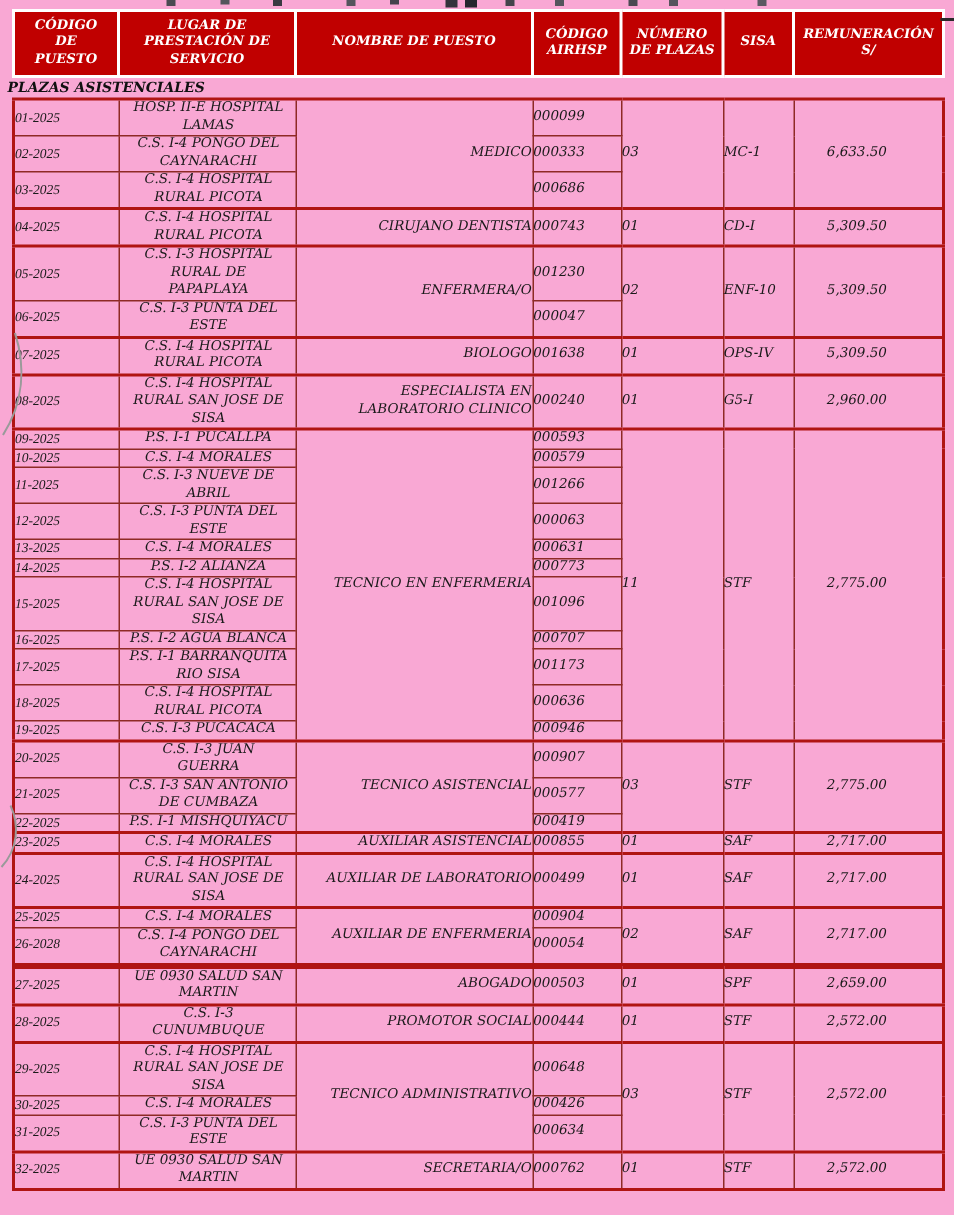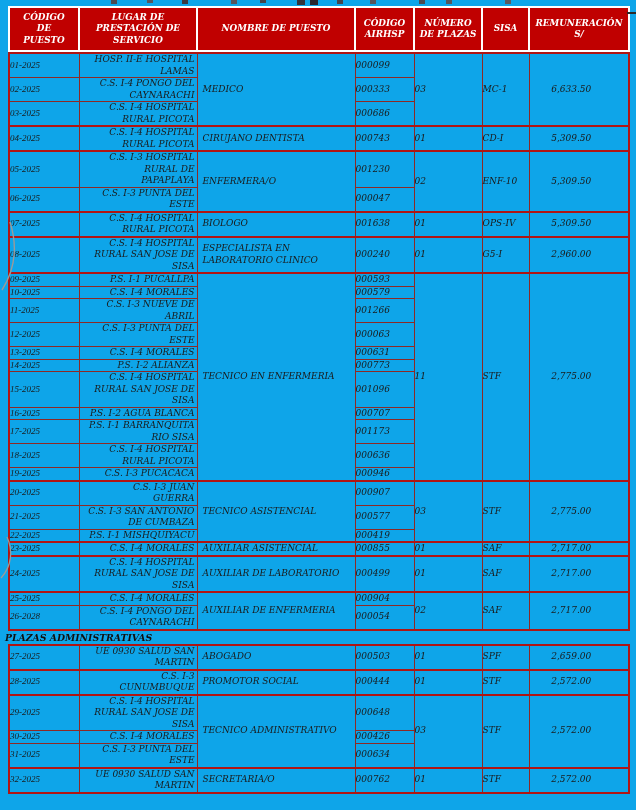--- a/index.html
+++ b/index.html
@@ -1,17 +1,17 @@
 <!DOCTYPE html>
 <html style="--hdr: #C00000; --grid: #8E2A25; --strong: #B01513;"><head>
 <meta charset="utf-8">
 <style>
   html,body{margin:0;padding:0;background:#ffffff;}
   .page{
-    position:relative;width:636px;height:810px;background:#0ea5e9;overflow:hidden;
+    position:relative;width:636px;height:810px;background:#f9a8d4;overflow:hidden;
     font-family:"DejaVu Serif","Liberation Serif",serif;font-style:italic;color:#1a1a1a;
   }
   .tbl{border-collapse:collapse;table-layout:fixed;width:620px;margin-left:8px;}
   col.c1{width:70px;}col.c2{width:118px;}col.c3{width:158px;}col.c4{width:59px;}
   col.c5{width:68px;}col.c6{width:47px;}col.c7{width:100px;}
   .header-tbl{margin-top:6px;}
   .header-tbl th{
     background:var(--hdr,#C00000);color:#ffffff;font-weight:bold;font-size:8.8px;line-height:11.5px;
     white-space:pre-line;text-align:center;vertical-align:middle;border:2px solid #ffffff;
     height:42px;padding:0;
@@ -19,22 +19,22 @@
   .section-label{
     margin:1px 0 0 5px;font-weight:bold;font-size:9.3px;line-height:12px;color:#111;
   }
   .body-tbl{border:2px solid var(--strong,#B01513);}
   .body-tbl td{
     border:1px solid var(--grid,#8E2A25);font-size:9px;line-height:11.5px;
     white-space:pre-line;padding:0;vertical-align:middle;
   }
   .group-start td{border-top:2px solid var(--strong,#B01513);}
   .c-codigo{text-align:left;font-family:Liberation Serif, serif;}
-  .c-lugar{text-align:right;padding:0 2px 0 4px !important;}
-  .c-nombre{text-align:left;padding-left:5px !important;}
+  .c-lugar{text-align:center;padding:0 2px 0 4px !important;}
+  .c-nombre{text-align:right;padding-left:5px !important;}
   .c-airhsp,.c-plazas,.c-nivel{}
   .c-rem{text-align:center;padding-right:15px !important;}
   .specks{position:absolute;top:0;left:0;width:4px;height:2px;background:transparent;
     box-shadow:112px 1px 0 1px #4a4a52,148px 0 0 1px #55555d,183px 1px 0 1px #3a3a42,
     232px 1px 0 1px #55555d,261px 0 0 1px #44444c,299px 1px 0 2px #33333b,
     312px 1px 0 2px #26262e,338px 1px 0 1px #44444c,371px 1px 0 1px #55555d,
     420px 1px 0 1px #4a4a52,447px 1px 0 1px #55555d,506px 1px 0 1px #5a5a62;}
   .right-dash{position:absolute;top:12px;right:0;width:9px;height:2px;background:#2a2a2a;}
   .pen-mark{position:absolute;left:0;pointer-events:none;}
   .pen1{top:218px;}
@@ -71,20 +71,21 @@
 AIRHSP</th>
           <th>NÚMERO
 DE PLAZAS</th>
           <th>SISA</th>
           <th>REMUNERACIÓN
 S/</th>
         </tr>
       </tbody>
   </table>
 
+  <div class="section-label">PLAZAS ASISTENCIALES</div>
   <table class="tbl body-tbl">
     <colgroup>
       <col class="c1">
         <col class="c2">
         <col class="c3">
         <col class="c4">
       <col class="c5">
         <col class="c6">
         <col class="c7">
     </colgroup>
@@ -277,21 +278,20 @@
         </tr>
         <tr>
           <td class="c-codigo">26-2028</td>
           <td class="c-lugar">C.S. I-4 PONGO DEL
 CAYNARACHI</td>
           <td class="c-airhsp">000054</td>
         </tr>
       </tbody>
   </table>
 
-  <div class="section-label">PLAZAS ADMINISTRATIVAS</div>
   <table class="tbl body-tbl">
     <colgroup>
       <col class="c1">
         <col class="c2">
         <col class="c3">
         <col class="c4">
       <col class="c5">
         <col class="c6">
         <col class="c7">
     </colgroup>

